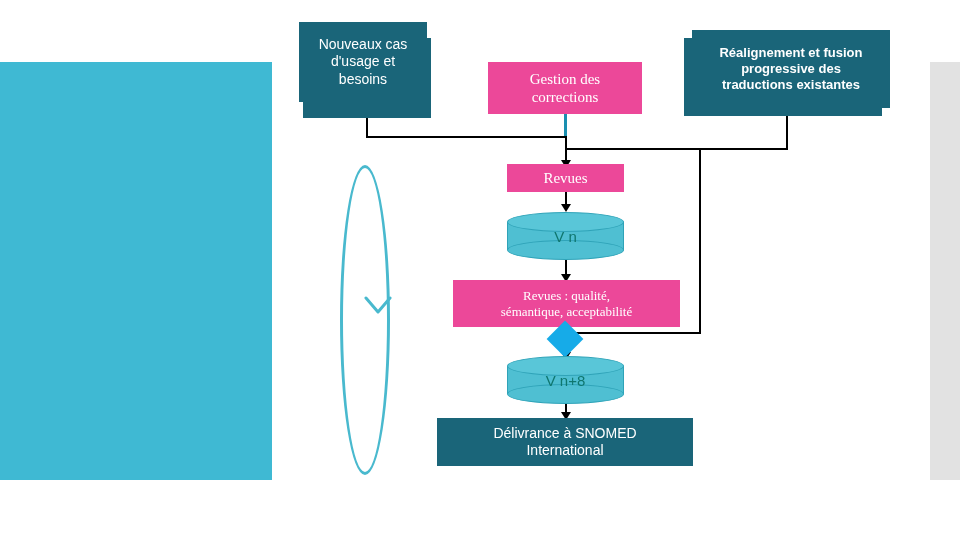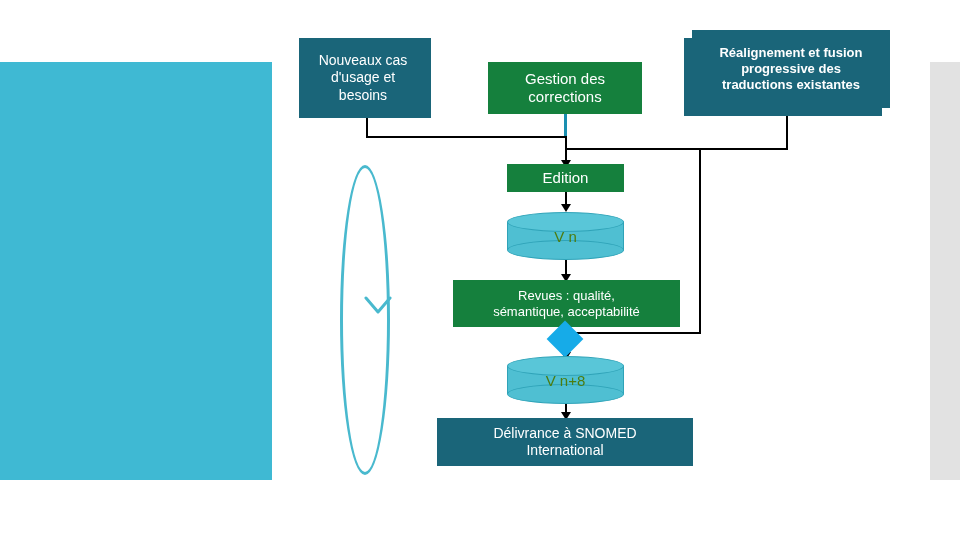--- a/index.html
+++ b/index.html
@@ -47,21 +47,21 @@
     display: flex;
     align-items: center;
     justify-content: center;
     text-align: center;
     color: #ffffff;
     line-height: 1.22;
     white-space: pre-line;
     z-index: 6;
   }
   .dark  { background: #1A6579; }
-  .cyan  { background: #15803d; }
+  .cyan  { background: #ec4899; font-family: Liberation Serif, serif; }
 
   
   .shadow-box { position: absolute; background: #1A6579; z-index: 5; }
 
   
   .cylinder {
     position: absolute;
     z-index: 6;
   }
   .cyl-body {
@@ -79,21 +79,21 @@
     border-radius: 50%;
     background: #4FBFD2;
     border: 1px solid #2FA3B8;
   }
   .cyl-top { top: 0; background: #59C6D8; }
   .cyl-bot { bottom: 0; }
   .cyl-label {
     position: absolute;
     left: 0; right: 0; top: 0; bottom: 0;
     display: flex; align-items: center; justify-content: center;
-    color: #4d7c0f;
+    color: #0f766e;
     z-index: 3;
   }
 
   
   .line { position: absolute; background: #000000; z-index: 4; }
   .vline { width: 2px; }
   .hline { height: 2px; }
 
   .arrowhead {
     position: absolute;
@@ -136,21 +136,21 @@
 </head>
 <body>
 
 <div id="slide">
 
   <div class="left-panel"></div>
   <div class="right-strip"></div>
 
 
   <div class="shadow-box" style="left:303px; top:38px; width:128px; height:80px;"></div>
-  <div class="node dark" style="left:299px; top:38px; width:128px; height:80px; font-size:14px;">Nouveaux cas
+  <div class="node dark" style="left:299px; top:22px; width:128px; height:80px; font-size:14px;">Nouveaux cas
 d'usage et
 besoins</div>
 
   <div class="node cyan" style="left:488px; top:62px; width:154px; height:52px; font-size:15px;">Gestion des
 corrections</div>
 
   <div class="shadow-box" style="left:684px; top:38px; width:198px; height:78px;"></div>
   <div class="node dark" style="left:692px; top:30px; width:198px; height:78px; font-size:13px;font-weight:bold;">Réalignement et fusion
 progressive des
 traductions existantes</div>
@@ -159,21 +159,21 @@
   <div class="line hline" style="left:366px; top:136px; width:200px;"></div>
 
   <div class="line vline" style="left:786px; top:108px; height:42px;"></div>
   <div class="line hline" style="left:566px; top:148px; width:222px;"></div>
 
   <div class="tealline" style="left:564px; top:114px; width:3px; height:24px;"></div>
 
   <div class="line vline" style="left:565px; top:136px; height:28px;"></div>
   <div class="arrowhead" style="left:561px; top:160px;"></div>
 
-  <div class="node cyan" style="left:507px; top:164px; width:117px; height:28px; font-size:15px;">Edition</div>
+  <div class="node cyan" style="left:507px; top:164px; width:117px; height:28px; font-size:15px;">Revues</div>
 
   <div class="line vline" style="left:565px; top:192px; height:16px;"></div>
   <div class="arrowhead" style="left:561px; top:204px;"></div>
 
   <div class="cylinder" style="left:507px; top:212px; width:117px; height:48px;">
     <div class="cyl-body"></div>
     <div class="cyl-bot"></div>
     <div class="cyl-top"></div>
     <div class="cyl-label" style="font-size:15px;">V n</div>
   </div>

